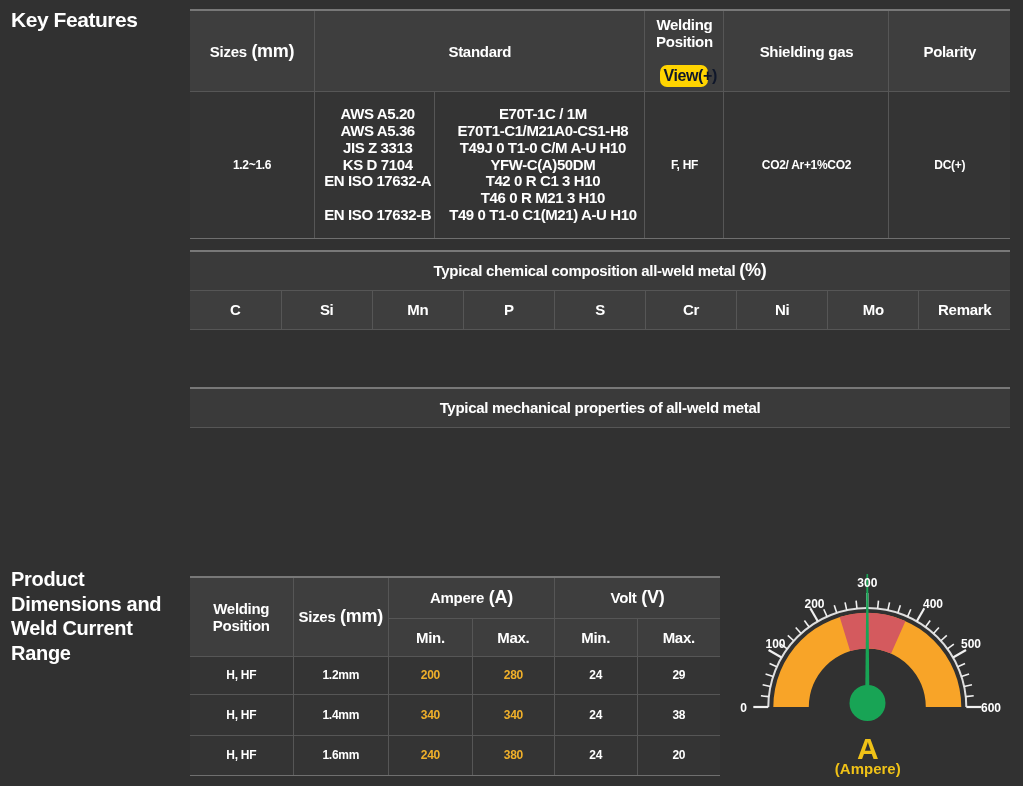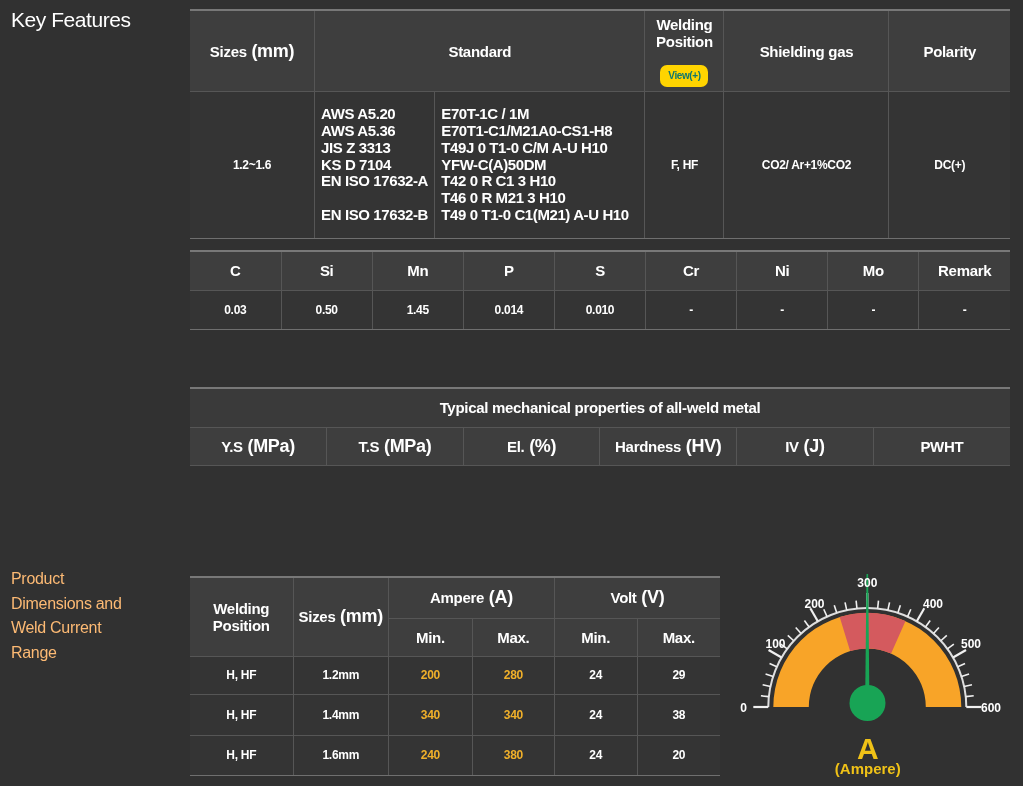--- a/index.html
+++ b/index.html
@@ -12,25 +12,25 @@
   td:first-child{border-left:none}
   td:last-child{border-right:none}
   tr.toprow td{border-top:none}
   .ttop{border-top:2px solid #787878}
   tr.lastrow td{border-bottom:1px solid #6f6f6f}
   .sm{font-size:18px}
   .hdr{background:#3e3e3e}
   .bdy{background:#343434;font-size:12px}
   .ttl{background:#3a3a3a}
   .amber{color:#f0b02a}
-  .lft{text-align:left}
+  .lft{text-align:center}
   .std{font-size:15px;line-height:16.9px;white-space:nowrap;letter-spacing:-0.4px}
-  .h1{font-size:21px;font-weight:normal;color:#fff;letter-spacing:-0.45px;line-height:25px}
-  .h2{font-size:16px;font-weight:normal;color:#fdba74;line-height:24.5px;letter-spacing:-0.3px}
-  .viewbtn{display:inline-block;background:#ffd400;color:#0f766e;font-size:10px;font-weight:bold;letter-spacing:-0.4px;
+  .h1{font-size:21px;font-weight:bold;color:#fff;letter-spacing:-0.45px;line-height:25px}
+  .h2{font-size:20px;font-weight:bold;color:#ffffff;line-height:24.5px;letter-spacing:-0.3px}
+  .viewbtn{display:inline-block;background:#ffd400;color:#0f172a;font-size:16px;font-weight:bold;letter-spacing:-0.4px;
            border-radius:7px;padding:4px 3px 4px 3px;margin-top:15px;line-height:14px;width:42px}
 </style>
 </head>
 <body>
 
 <div class="abs h1" style="left:11px;top:7px">Key Features</div>
 
 <table class="abs ttop" style="left:190px;top:9px;width:820px">
   <colgroup>
     <col style="width:124.6px">
@@ -65,66 +65,50 @@
       <col>
       <col>
       <col>
       <col>
       <col>
       <col>
       <col>
       <col>
     </colgroup>
   <tbody>
+      <tr class="toprow">
+        <td class="ttl" colspan="9" style="height:38px">Typical chemical composition all-weld metal <span class="sm">(%)</span></td>
+      </tr>
   <tr>
     <td class="hdr" style="height:38px">C</td>
         <td class="hdr">Si</td>
         <td class="hdr">Mn</td>
     <td class="hdr">P</td>
         <td class="hdr">S</td>
         <td class="hdr">Cr</td>
     <td class="hdr">Ni</td>
         <td class="hdr">Mo</td>
         <td class="hdr">Remark</td>
   </tr>
-  <tr class="lastrow">
-    <td class="bdy" style="height:38.5px">0.03</td>
-        <td class="bdy">0.50</td>
-        <td class="bdy">1.45</td>
-    <td class="bdy">0.014</td>
-        <td class="bdy">0.010</td>
-        <td class="bdy">-</td>
-    <td class="bdy">-</td>
-        <td class="bdy">-</td>
-        <td class="bdy">-</td>
-  </tr>
 </tbody>
   </table>
 
 <table class="abs ttop" style="left:190px;top:387px;width:820px">
   <colgroup>
       <col>
       <col>
       <col>
       <col>
       <col>
       <col>
     </colgroup>
   <tbody>
       <tr class="toprow">
         <td class="ttl" colspan="6" style="height:37.5px">Typical mechanical properties of all-weld metal</td>
       </tr>
-  <tr>
-    <td class="hdr" style="height:37px">Y.S<span class="sm"> (MPa)</span></td>
-    <td class="hdr">T.S<span class="sm"> (MPa)</span></td>
-    <td class="hdr">El.<span class="sm"> (%)</span></td>
-    <td class="hdr">Hardness<span class="sm"> (HV)</span></td>
-    <td class="hdr">IV<span class="sm"> (J)</span></td>
-    <td class="hdr">PWHT</td>
-  </tr>
 </tbody>
   </table>
 
 <div class="abs h2" style="left:11px;top:567px">Product<br>Dimensions and<br>Weld Current<br>Range</div>
 
 <table class="abs ttop" style="left:190px;top:575.5px;width:530px">
   <colgroup>
     <col style="width:103px">
       <col style="width:95.5px">
       <col style="width:83.8px">

